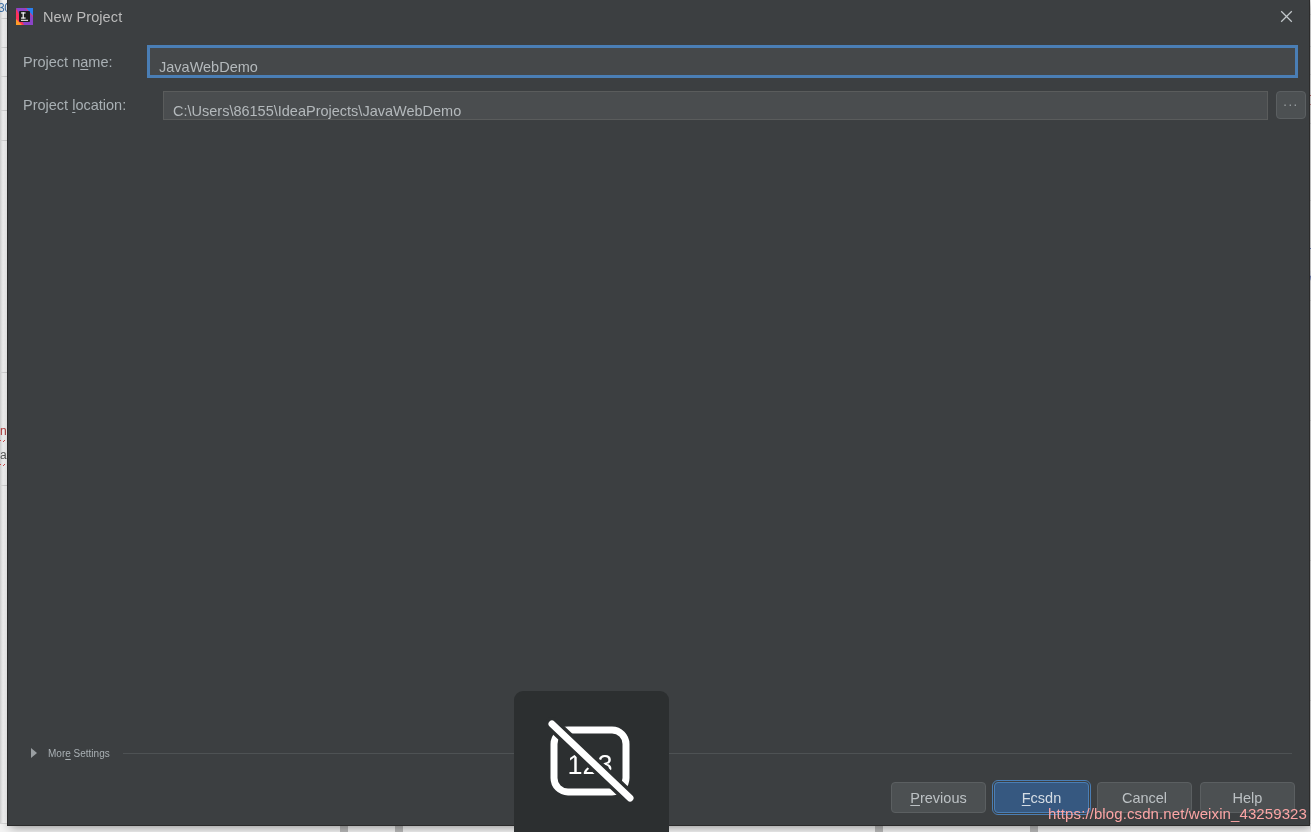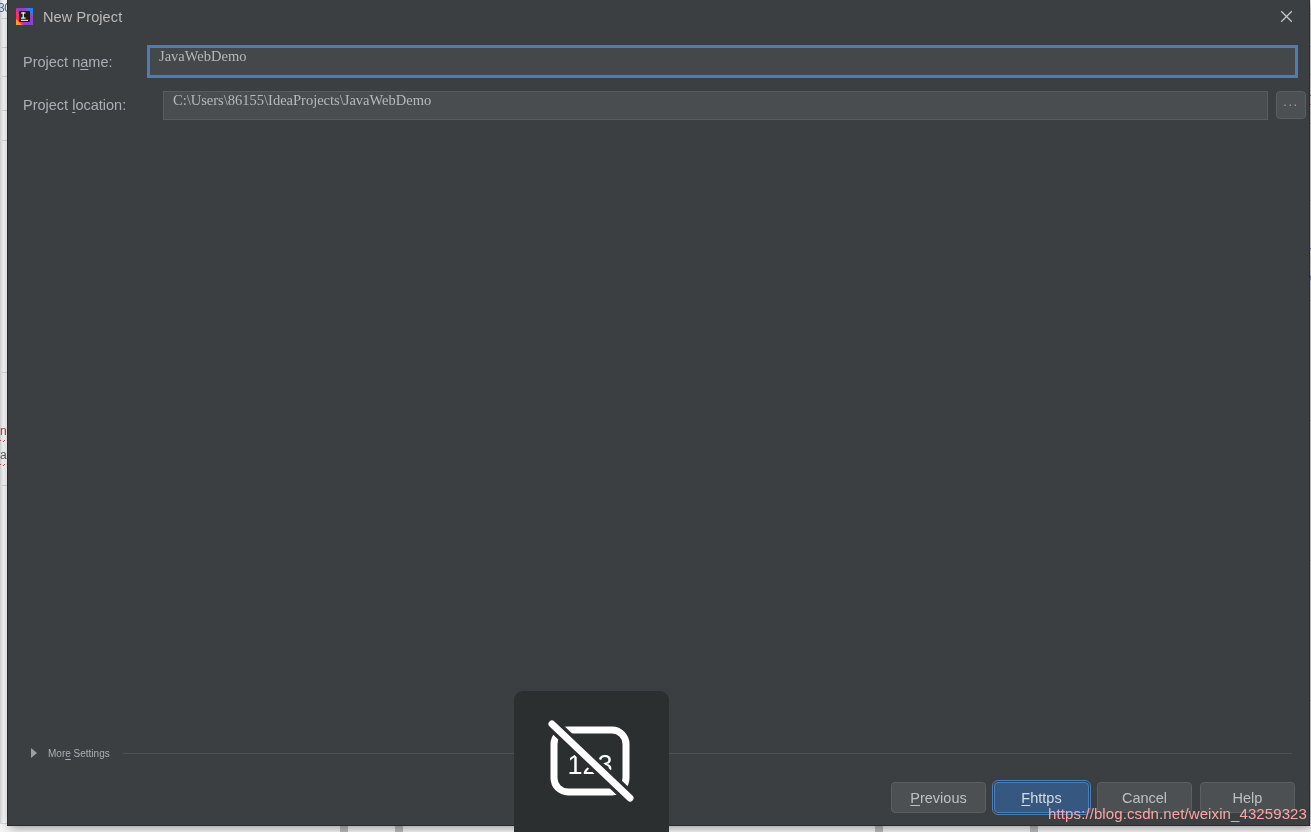--- a/index.html
+++ b/index.html
@@ -161,27 +161,26 @@
   .label-name { width: 108px; margin-left: 15px; }
   .label-loc  { width: 108px; margin-left: 15px; }
   .field-label u { text-decoration: underline; text-underline-offset: 2px; }
 
   .text-input {
     background: #45484a;
     border: 1px solid #5e6060;
     height: 29px;
     box-sizing: border-box;
     display: flex;
-    align-items: flex-start;
+    align-items: flex-end;
     padding-left: 9px;
     font-size: 14.5px;
     color: #b4b9bc;
     overflow: hidden;
     white-space: nowrap;
-    font-family: Liberation Serif, serif;
   }
   .input-name {
     margin-left: 18px;
     width: 1147px;
     outline: 2px solid #4a7eb5;
     outline-offset: 0px;
     border-color: #4a7eb5;
     background: #45484a;
   }
   .input-loc {
@@ -391,21 +390,21 @@
 
   <div class="buttonbar">
     <div class="btn">
         <span></span>
         <u>P</u>
         <span>revious</span>
       </div>
     <div class="btn primary">
         <span></span>
         <u>F</u>
-        <span>https</span>
+        <span>csdn</span>
       </div>
     <div class="btn">
         <span>Cancel</span>
         <u></u>
         <span></span>
       </div>
     <div class="btn">
         <span>Help</span>
         <u></u>
         <span></span>

